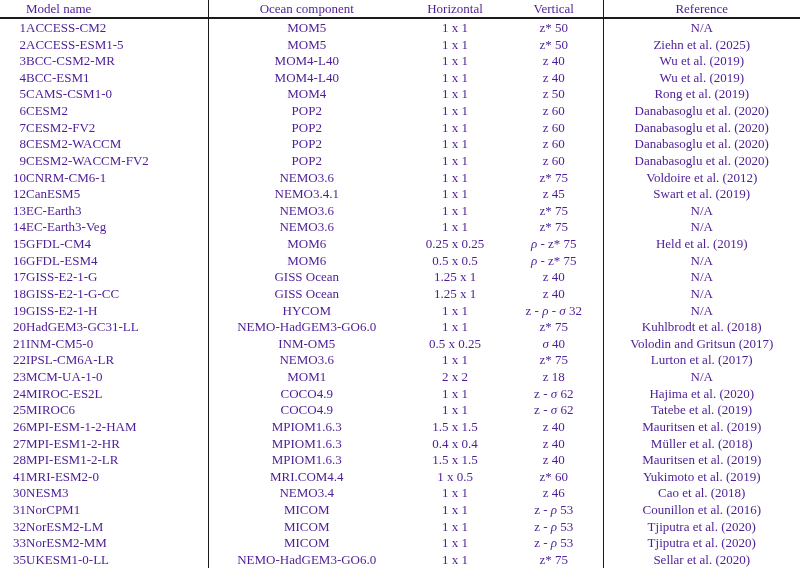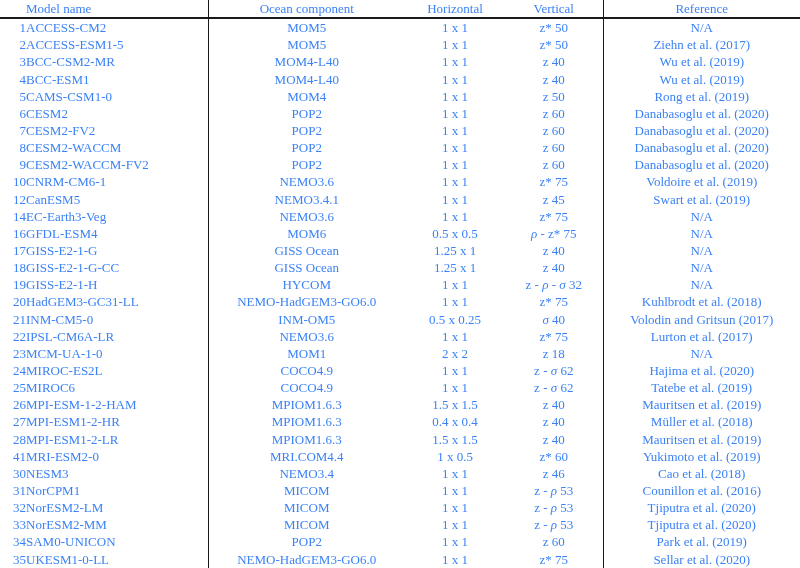--- a/index.html
+++ b/index.html
@@ -12,21 +12,21 @@
     height: 568px;
     overflow: hidden;
     background: #ffffff;
   }
   table.model-table {
     border-collapse: collapse;
     table-layout: fixed;
     width: 800px;
     height: 568px;
     font-family: "Liberation Serif", "DejaVu Serif", serif;
-    color: #3b82f6;
+    color: #4c1d95;
   }
   table.model-table th,
   table.model-table td {
     padding: 0;
     margin: 0;
     white-space: nowrap;
     overflow: hidden;
     font-size: 13px;
     font-weight: normal;
     line-height: 15px;
@@ -75,21 +75,21 @@
           <td class="c3">1 x 1</td>
           <td class="c4 vr">z* 50</td>
           <td class="c5">N/A</td>
         </tr>
         <tr>
           <td class="c0">2</td>
           <td class="c1 vr">ACCESS-ESM1-5</td>
           <td class="c2">MOM5</td>
           <td class="c3">1 x 1</td>
           <td class="c4 vr">z* 50</td>
-          <td class="c5">Ziehn et al. (2017)</td>
+          <td class="c5">Ziehn et al. (2025)</td>
         </tr>
         <tr>
           <td class="c0">3</td>
           <td class="c1 vr">BCC-CSM2-MR</td>
           <td class="c2">MOM4-L40</td>
           <td class="c3">1 x 1</td>
           <td class="c4 vr">z 40</td>
           <td class="c5">Wu et al. (2019)</td>
         </tr>
         <tr>
@@ -139,37 +139,53 @@
           <td class="c3">1 x 1</td>
           <td class="c4 vr">z 60</td>
           <td class="c5">Danabasoglu et al. (2020)</td>
         </tr>
         <tr>
           <td class="c0">10</td>
           <td class="c1 vr">CNRM-CM6-1</td>
           <td class="c2">NEMO3.6</td>
           <td class="c3">1 x 1</td>
           <td class="c4 vr">z* 75</td>
-          <td class="c5">Voldoire et al. (2019)</td>
+          <td class="c5">Voldoire et al. (2012)</td>
         </tr>
         <tr>
           <td class="c0">12</td>
           <td class="c1 vr">CanESM5</td>
           <td class="c2">NEMO3.4.1</td>
           <td class="c3">1 x 1</td>
           <td class="c4 vr">z 45</td>
           <td class="c5">Swart et al. (2019)</td>
         </tr>
         <tr>
+          <td class="c0">13</td>
+          <td class="c1 vr">EC-Earth3</td>
+          <td class="c2">NEMO3.6</td>
+          <td class="c3">1 x 1</td>
+          <td class="c4 vr">z* 75</td>
+          <td class="c5">N/A</td>
+        </tr>
+        <tr>
           <td class="c0">14</td>
           <td class="c1 vr">EC-Earth3-Veg</td>
           <td class="c2">NEMO3.6</td>
           <td class="c3">1 x 1</td>
           <td class="c4 vr">z* 75</td>
           <td class="c5">N/A</td>
+        </tr>
+        <tr>
+          <td class="c0">15</td>
+          <td class="c1 vr">GFDL-CM4</td>
+          <td class="c2">MOM6</td>
+          <td class="c3">0.25 x 0.25</td>
+          <td class="c4 vr"><i>ρ</i> - z* 75</td>
+          <td class="c5">Held et al. (2019)</td>
         </tr>
         <tr>
           <td class="c0">16</td>
           <td class="c1 vr">GFDL-ESM4</td>
           <td class="c2">MOM6</td>
           <td class="c3">0.5 x 0.5</td>
           <td class="c4 vr"><i>ρ</i> - z* 75</td>
           <td class="c5">N/A</td>
         </tr>
         <tr>
@@ -302,28 +318,20 @@
         </tr>
         <tr>
           <td class="c0">33</td>
           <td class="c1 vr">NorESM2-MM</td>
           <td class="c2">MICOM</td>
           <td class="c3">1 x 1</td>
           <td class="c4 vr">z - <i>ρ</i> 53</td>
           <td class="c5">Tjiputra et al. (2020)</td>
         </tr>
         <tr>
-          <td class="c0">34</td>
-          <td class="c1 vr">SAM0-UNICON</td>
-          <td class="c2">POP2</td>
-          <td class="c3">1 x 1</td>
-          <td class="c4 vr">z 60</td>
-          <td class="c5">Park et al. (2019)</td>
-        </tr>
-        <tr>
           <td class="c0">35</td>
           <td class="c1 vr">UKESM1-0-LL</td>
           <td class="c2">NEMO-HadGEM3-GO6.0</td>
           <td class="c3">1 x 1</td>
           <td class="c4 vr">z* 75</td>
           <td class="c5">Sellar et al. (2020)</td>
         </tr>
       </tbody>
   </table>
 </div>

